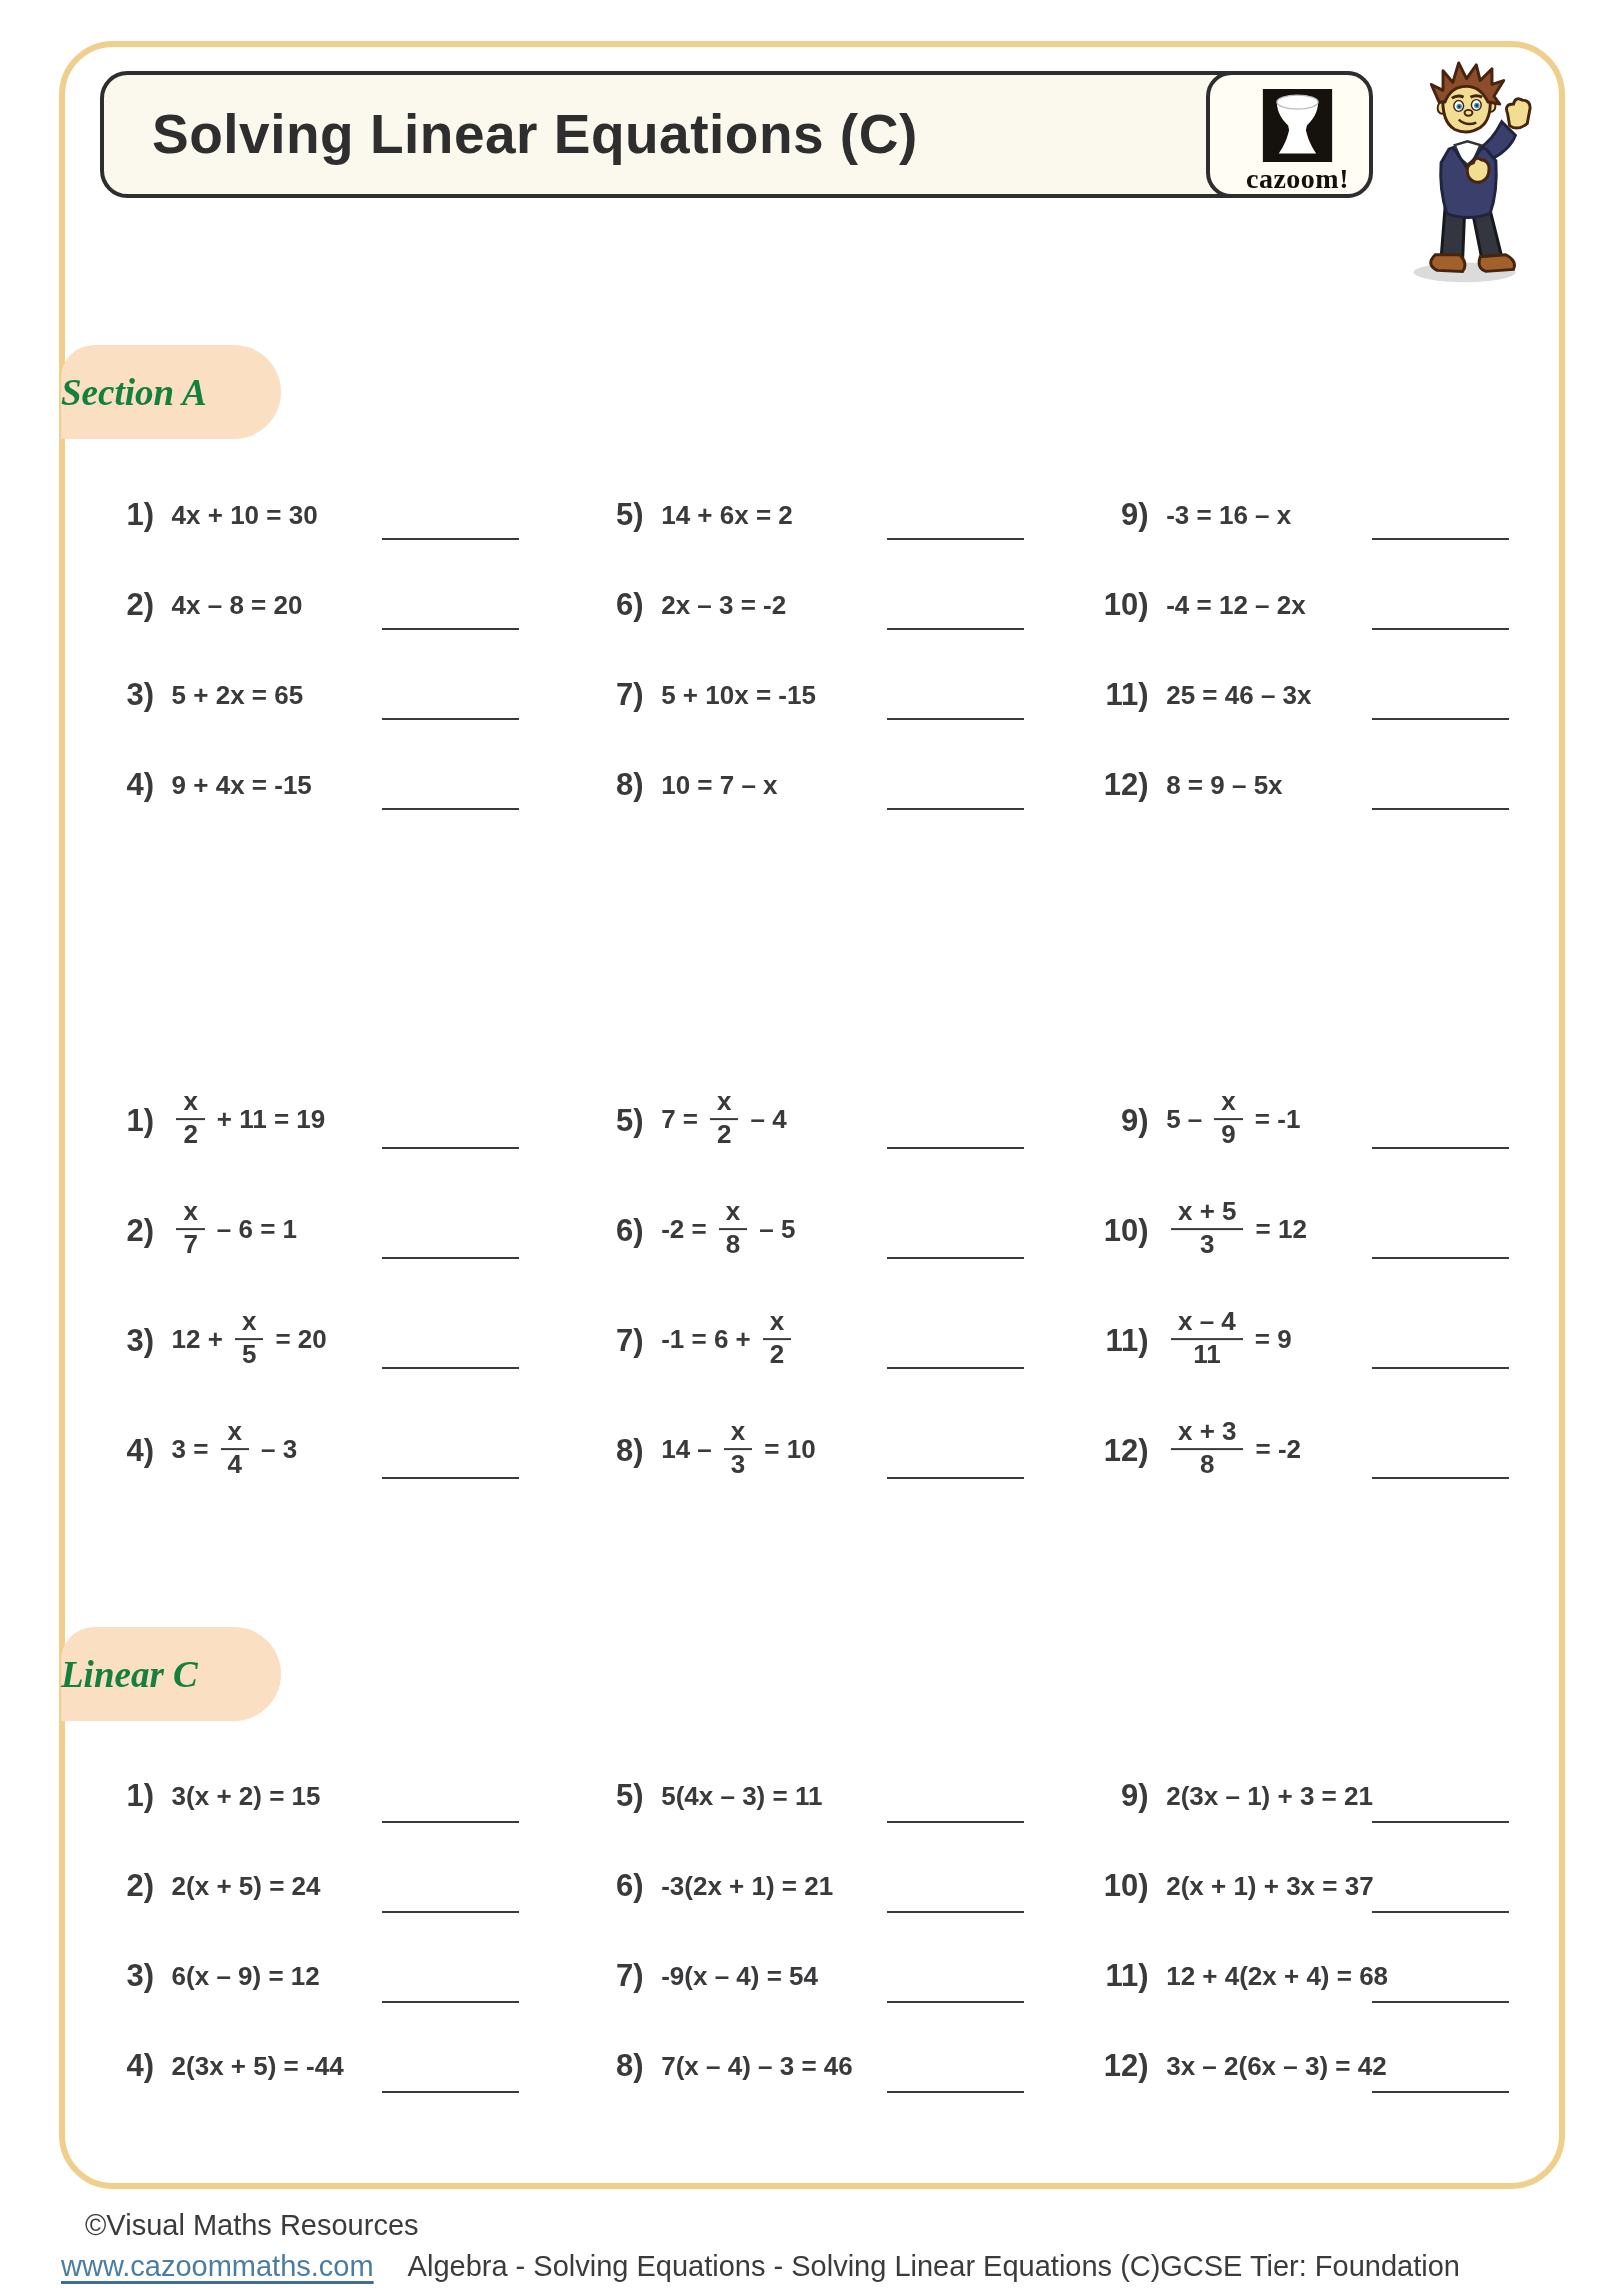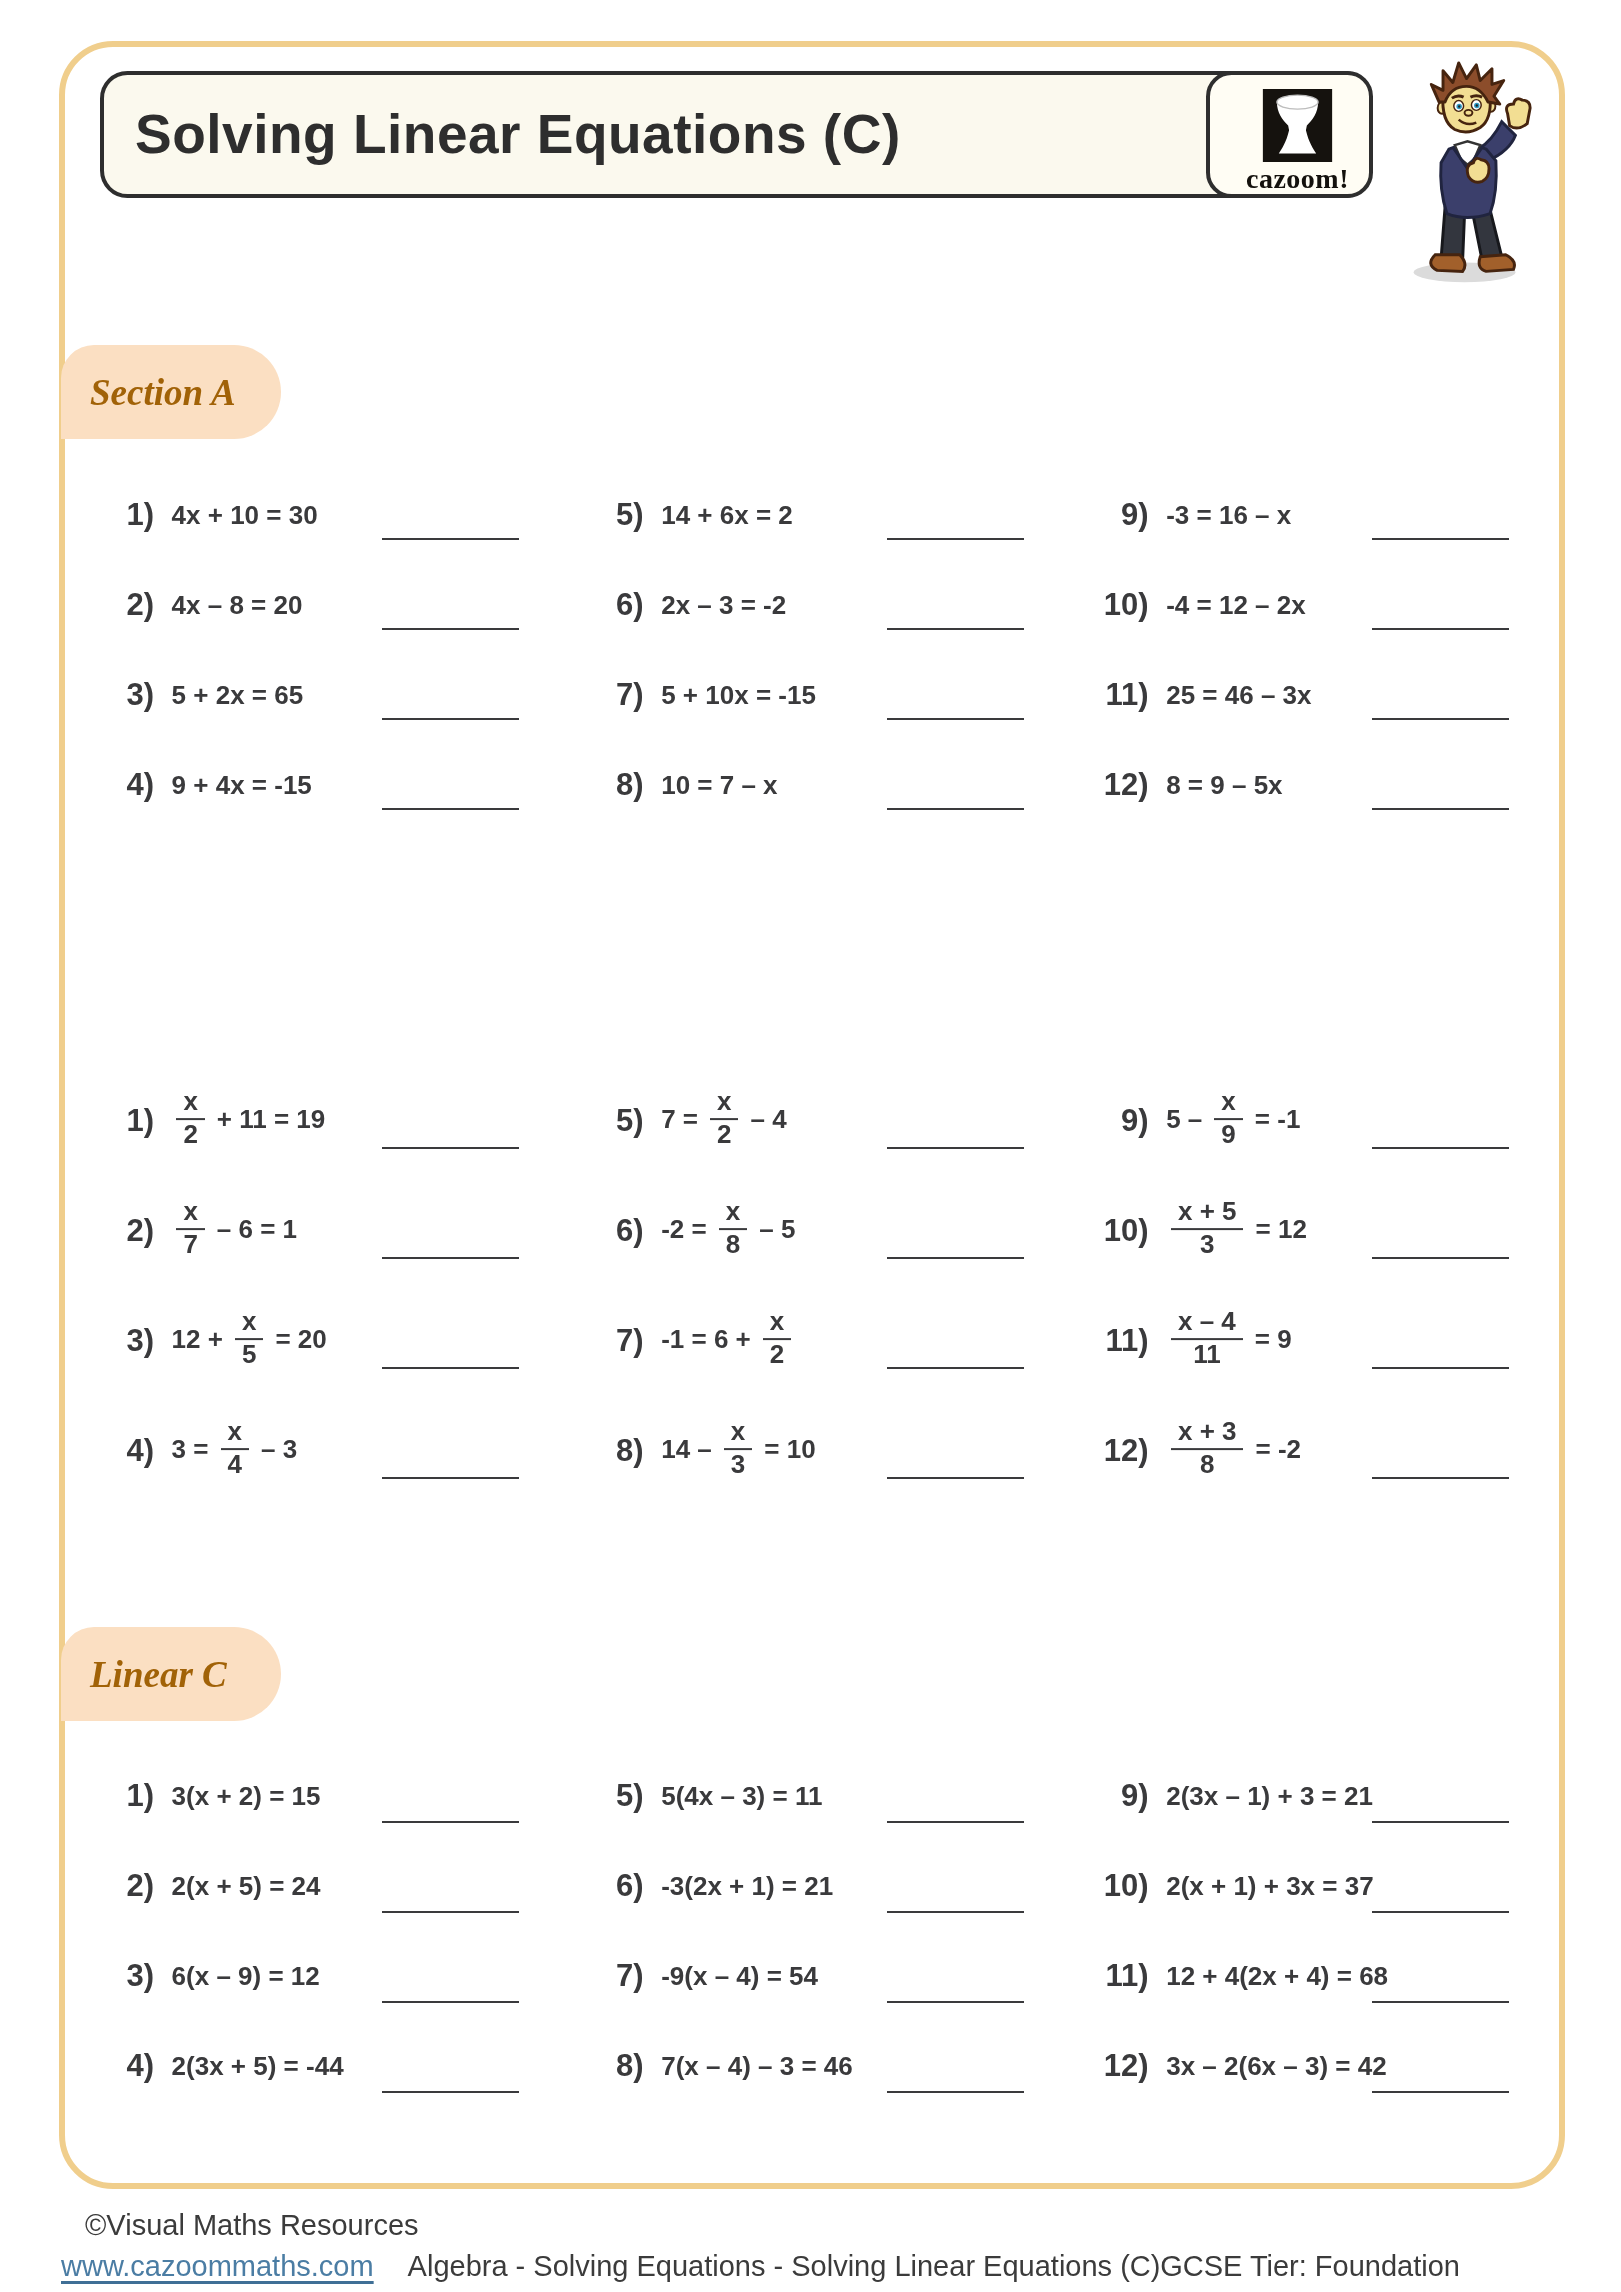--- a/index.html
+++ b/index.html
@@ -7,43 +7,43 @@
   #canvas{position:relative;width:1621px;height:2293px;background:#ffffff;overflow:hidden;
           font-family:"Liberation Sans",sans-serif;color:#3a3a3c;}
 
   
   .frame{position:absolute;left:59px;top:41px;width:1506px;height:2148px;
          border:6.9px solid #f0ce8c;border-radius:54px;}
 
   
   .titlebar{position:absolute;left:100px;top:71px;width:1272px;height:127px;
             background:#fbf9ee;border:4.9px solid #2e2e2e;border-radius:27.4px;}
-  .titlebar h1{margin:0;padding-left:31px;line-height:118px;font-size:55px;font-weight:700;
+  .titlebar h1{margin:0;padding-left:48px;line-height:118px;font-size:55px;font-weight:700;
                color:#2e2e2e;font-family:"Liberation Sans",sans-serif;letter-spacing:0.5px;}
 
   
   .logobox{position:absolute;left:1206px;top:71px;width:167px;height:127px;
            background:#fffdf4;border:4.9px solid #2e2e2e;border-radius:25.5px;
            display:flex;flex-direction:column;align-items:center;padding-left:16px;}
   .logobox .drum{width:71px;height:73px;margin-top:13.7px;display:block;}
   .logobox .wordmark{font-family:"Liberation Serif",serif;font-weight:700;font-size:28px;
                      color:#14110d;line-height:1;margin-top:2.9px;letter-spacing:0.5px;}
 
   
   .mascot{position:absolute;left:1394px;top:59px;width:147px;height:230px;}
 
   
   .instructions{position:absolute;left:129px;top:223px;font-family:"Liberation Serif",serif;
                 font-style:italic;font-size:30px;line-height:39px;color:#2f2f2f;}
 
   
   .badge{position:absolute;left:61px;width:220px;height:94px;background:#fbdfc2;
-         border-radius:33px 47px 47px 0;display:flex;align-items:center;padding-left:29px;
+         border-radius:33px 47px 47px 0;display:flex;align-items:center;
          font-family:"Liberation Serif",serif;font-style:italic;font-weight:700;
-         font-size:37px;color:#a16207;}
+         font-size:37px;color:#15803d;}
   #badgeA{top:345px;} #badgeB{top:947px;} #badgeC{top:1627px;}
 
   
   .qgrid{position:absolute;left:93px;display:grid;grid-auto-flow:column;
          grid-template-columns:470px 505px 485px;}
   #gridA{top:470px;grid-template-rows:repeat(4,90px);}
   #gridB{top:1066px;grid-template-rows:repeat(4,110px);}
   #gridC{top:1751px;grid-template-rows:repeat(4,90px);}
   .qcell{position:relative;display:flex;align-items:center;}
   .qcell:nth-child(n+5){padding-left:19.6px;}

